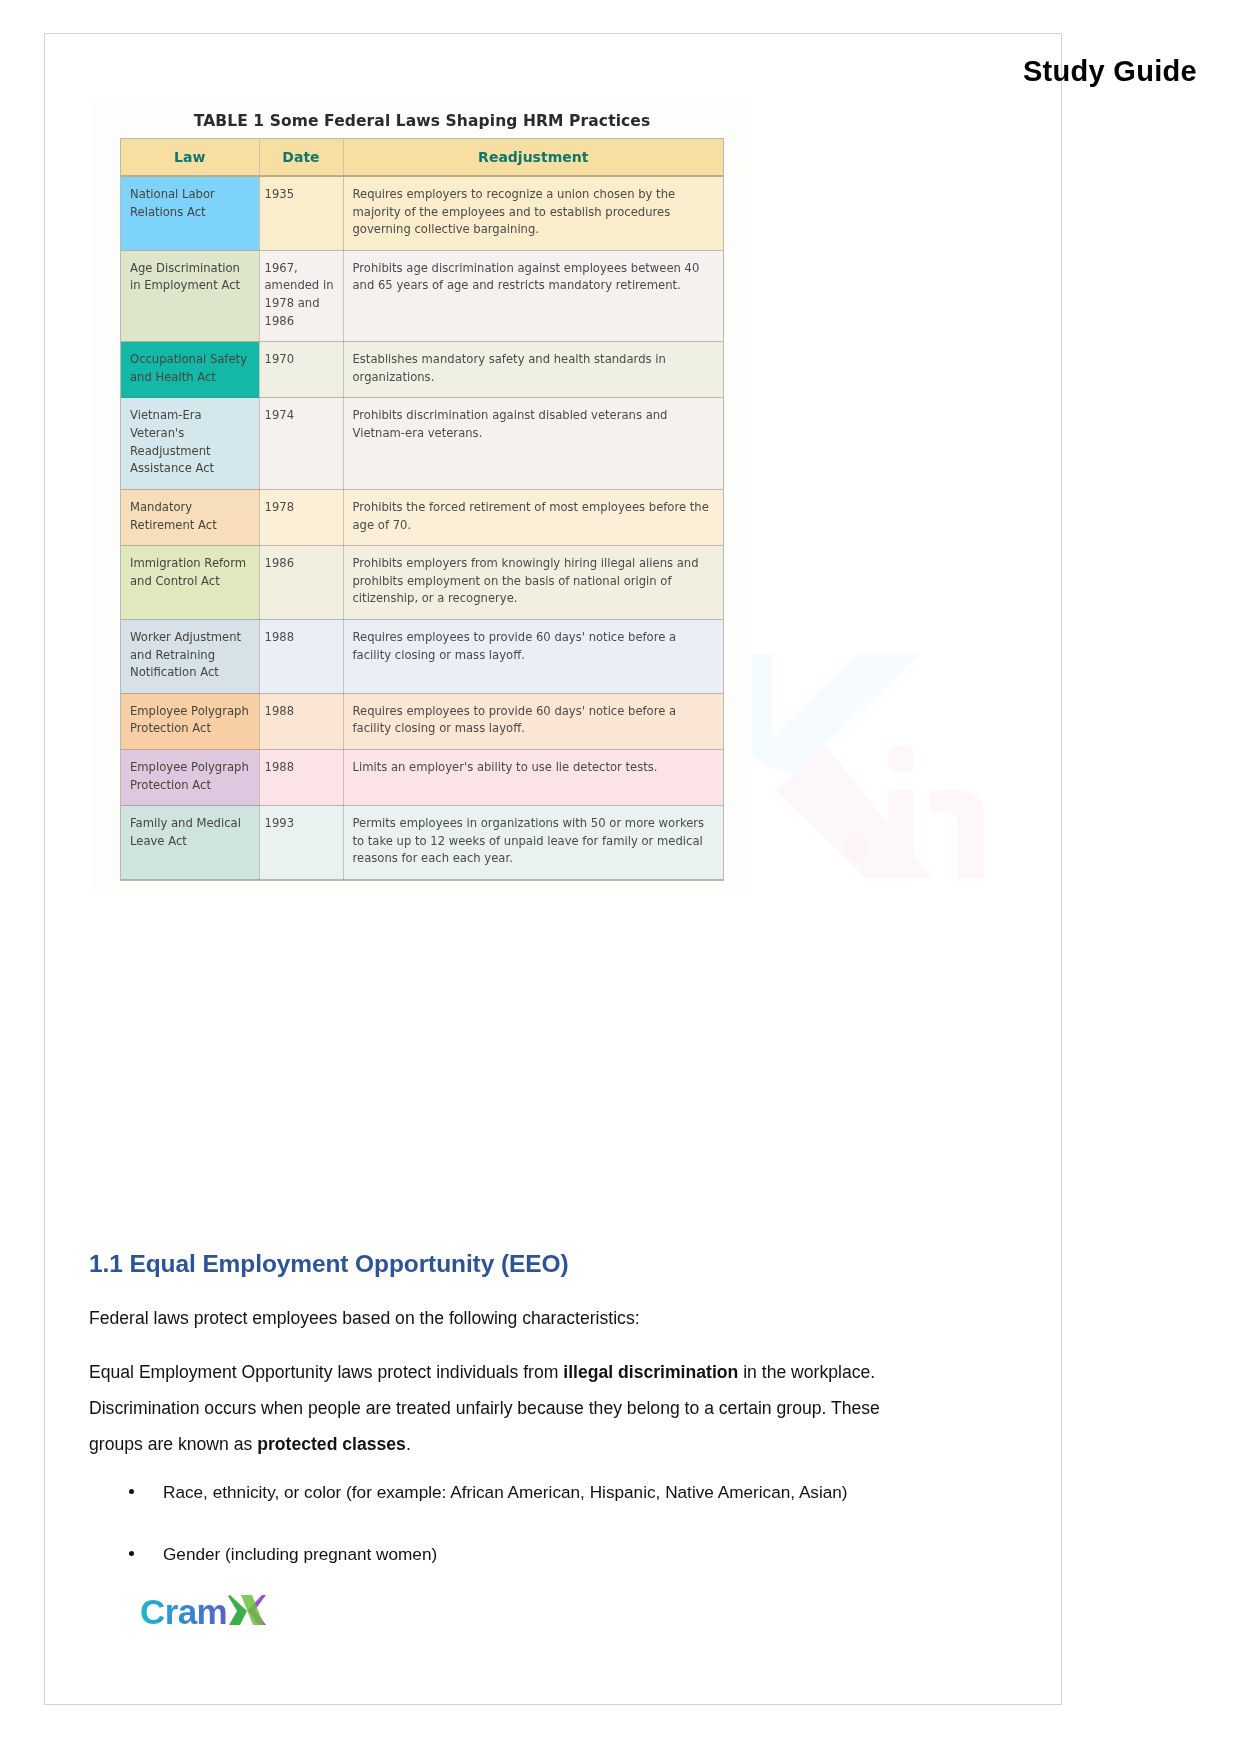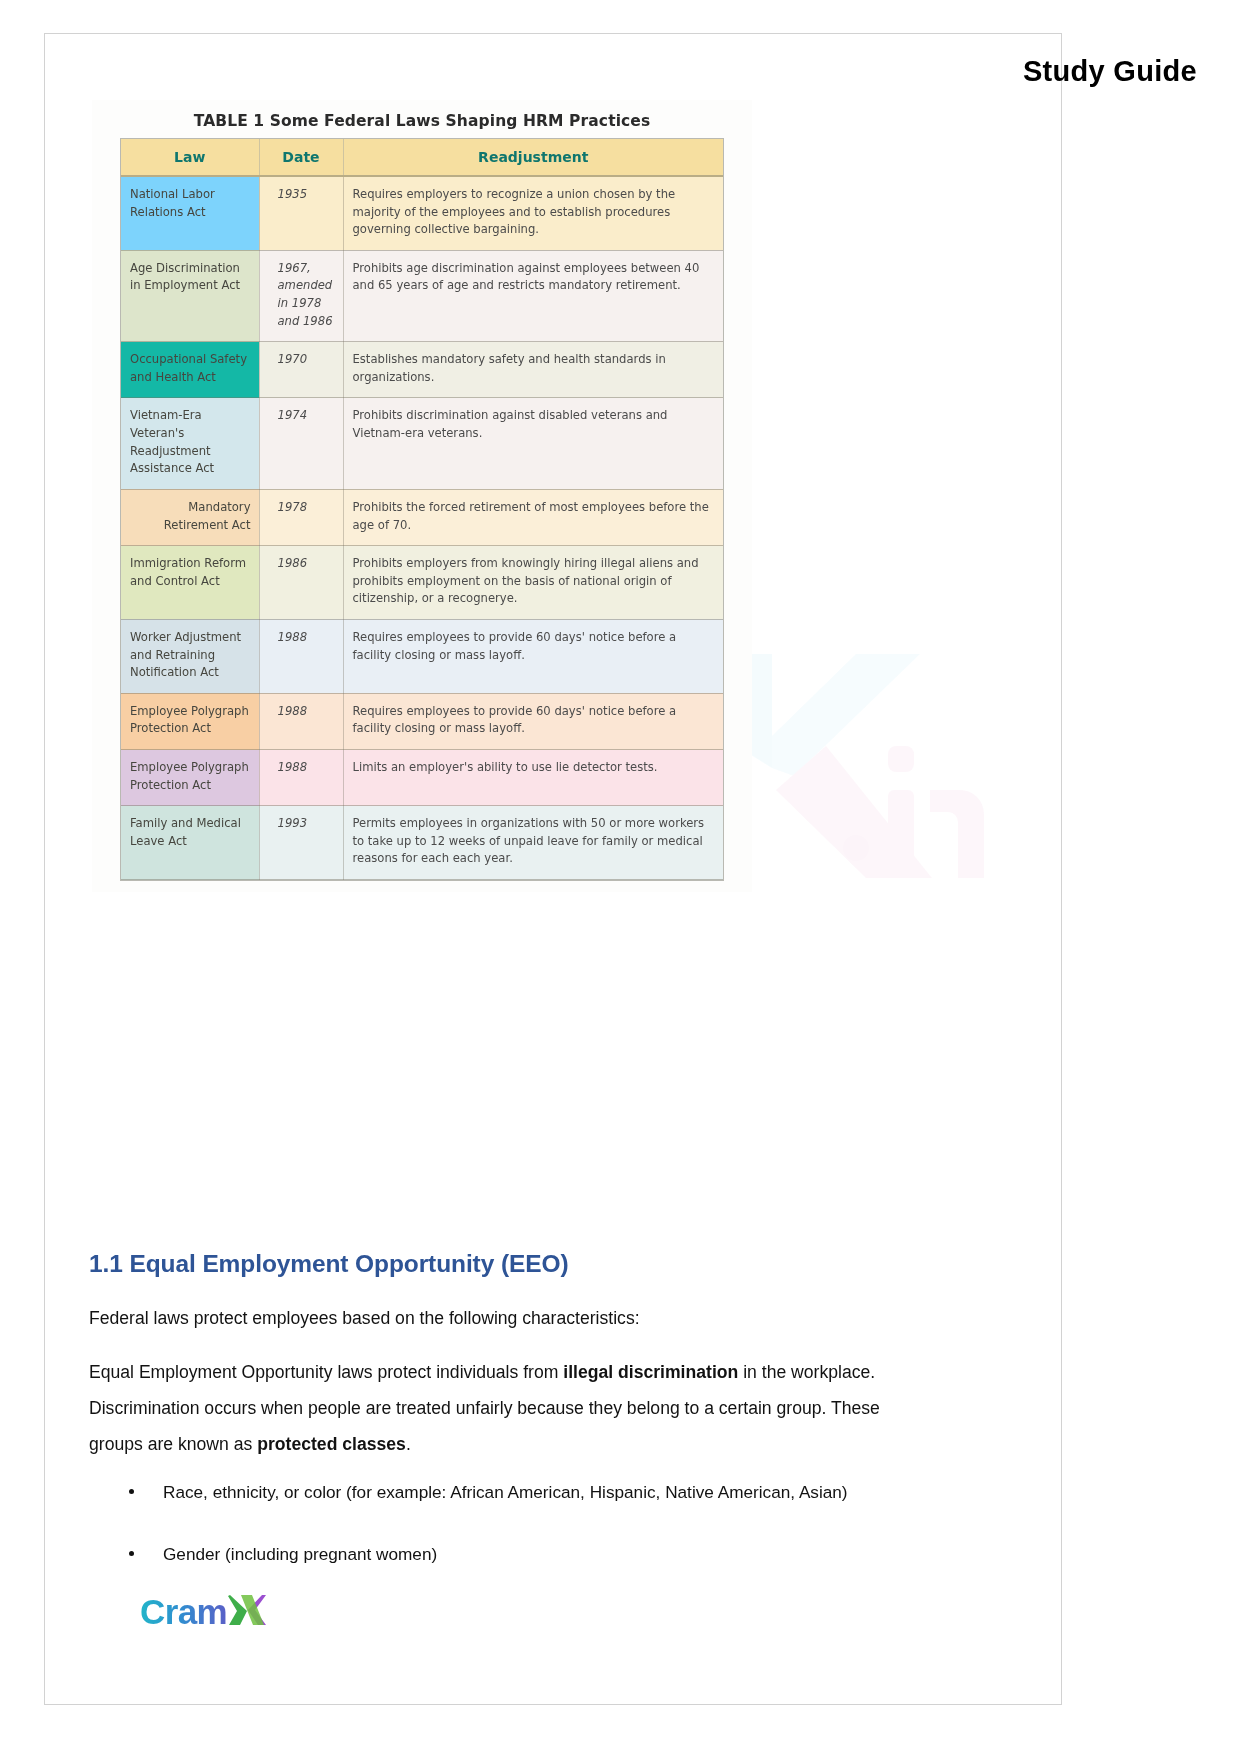--- a/index.html
+++ b/index.html
@@ -96,28 +96,28 @@
     font-size: 11.6px;
     line-height: 1.52;
     color: #4b4b4b;
     vertical-align: top;
     padding: 9px 8px 11px 9px;
     border-right: 1px solid rgba(120,115,100,0.35);
     border-bottom: 1px solid rgba(120,115,100,0.45);
   }
   table.hrm td:last-child { border-right: none; }
   table.hrm td.law { color: #46463f; }
-  table.hrm td.date { padding-left: 18px; font-style: italic; }
+  table.hrm td.date { padding-left: 5px; }
 
   
   .t-cream  .law  { background:#7dd3fc; } .t-cream  .date,.t-cream  .desc  { background:#faedcb; }
   .t-sage   .law  { background:#dde5cb; } .t-sage   .date,.t-sage   .desc  { background:#f6f1ef; }
   .t-olive  .law  { background:#14b8a6; } .t-olive  .date,.t-olive  .desc  { background:#f0efe4; }
   .t-ice    .law  { background:#d3e7ec; } .t-ice    .date,.t-ice    .desc  { background:#f6f1ef; }
-  .t-peach  .law  { background:#f7ddba;text-align:right; } .t-peach  .date,.t-peach  .desc  { background:#fbefd8; }
+  .t-peach  .law  { background:#f7ddba; } .t-peach  .date,.t-peach  .desc  { background:#fbefd8; }
   .t-lime   .law  { background:#e0e8bf; } .t-lime   .date,.t-lime   .desc  { background:#f1f0e0; }
   .t-steel  .law  { background:#d6e2e8; } .t-steel  .date,.t-steel  .desc  { background:#e9eff5; }
   .t-orange .law  { background:#f8cfa4; } .t-orange .date,.t-orange .desc  { background:#fbe6d4; }
   .t-mauve  .law  { background:#ddc8e0; } .t-mauve  .date,.t-mauve  .desc  { background:#fbe3e8; }
   .t-mint   .law  { background:#cfe4de; } .t-mint   .date,.t-mint   .desc  { background:#e9f1f1; }
 
   
   #body-content {
     position: absolute;
     left: 89px;

